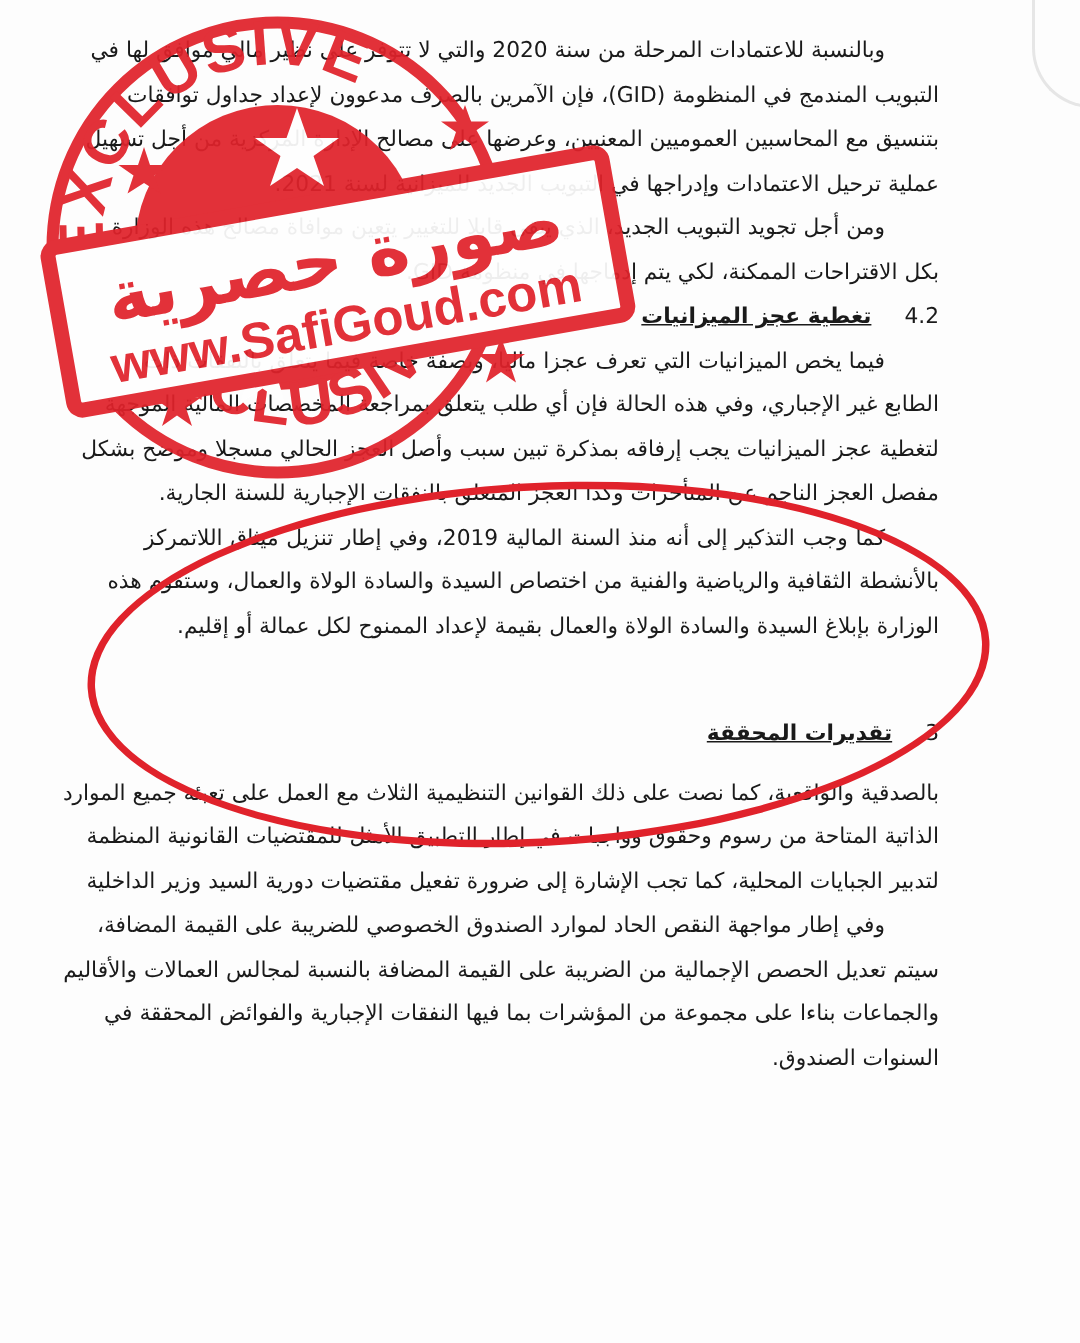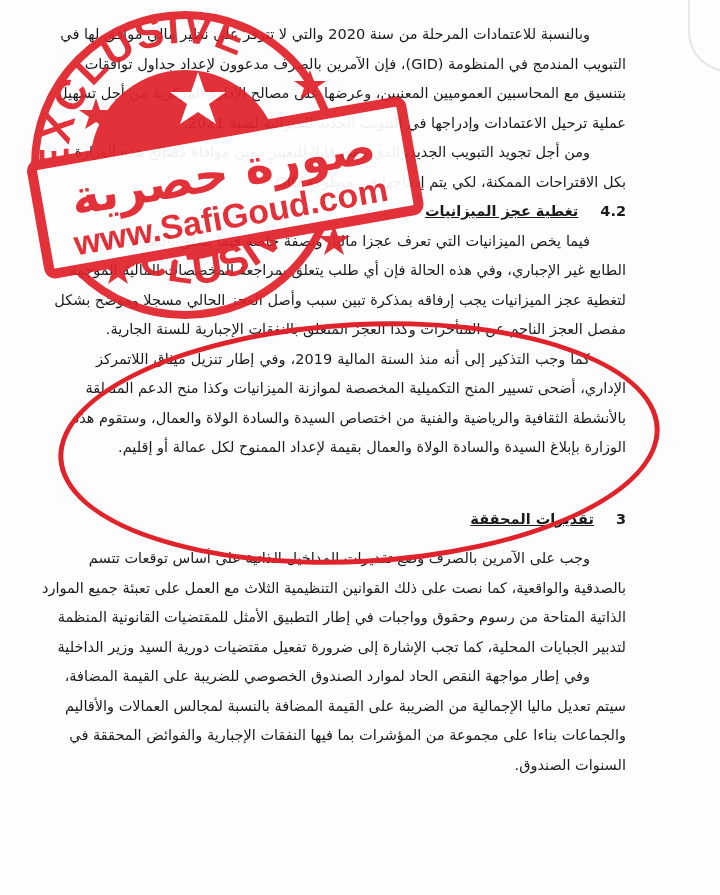--- a/index.html
+++ b/index.html
@@ -23,21 +23,21 @@
       direction: rtl; text-align: justify;
       font-size: 14.5px; line-height: 29.5px;
     }
     .line { display: block; white-space: nowrap; text-align-last: justify; }
     .line.last { text-align-last: right; }
     .indent { padding-right: 36px; }
     .heading {
       display: flex; direction: rtl; align-items: center; gap: 22px;
       font-weight: bold; font-size: 14.5px; height: 29.5px;
     }
-    .heading .num { font-weight: bold; }
+    .heading .num { font-weight: normal; }
     .heading .title { text-decoration: underline; }
     .gap-a { height: 42px; }
     .gap-b { height: 10px; }
 
     
     .ellipse {
       position: absolute; left: 58px; top: 322px; width: 592px; height: 232px;
       border: 5px solid #e0222b; border-radius: 50%;
       transform: rotate(-3deg);
       pointer-events: none;
@@ -68,39 +68,37 @@
       <span class="title">تغطية عجز الميزانيات</span>
     </div>
     <div>
       <span class="line indent">فيما يخص الميزانيات التي تعرف عجزا ماليا، وبصفة خاصة فيما يتعلق بالنفقات ذات</span>
       <span class="line">الطابع غير الإجباري، وفي هذه الحالة فإن أي طلب يتعلق بمراجعة المخصصات المالية الموجهة</span>
       <span class="line">لتغطية عجز الميزانيات يجب إرفاقه بمذكرة تبين سبب وأصل العجز الحالي مسجلا وموضح بشكل</span>
       <span class="line last">مفصل العجز الناجم عن المتأخرات وكذا العجز المتعلق بالنفقات الإجبارية للسنة الجارية.</span>
     </div>
     <div>
       <span class="line indent">كما وجب التذكير إلى أنه منذ السنة المالية 2019، وفي إطار تنزيل ميثاق اللاتمركز</span>
-      <span class="line">الإداري، أضحى تسيير المنح التكميلية المخصصة لموازنة الميزانيات وكذا منح الدعم المتعلقة</span>
       <span class="line">بالأنشطة الثقافية والرياضية والفنية من اختصاص السيدة والسادة الولاة والعمال، وستقوم هذه</span>
       <span class="line last">الوزارة بإبلاغ السيدة والسادة الولاة والعمال بقيمة لإعداد الممنوح لكل عمالة أو إقليم.</span>
     </div>
     <div class="gap-a"></div>
     <div class="heading">
       <span class="num">3</span>
       <span class="title">تقديرات المحققة</span>
     </div>
     <div class="gap-b"></div>
     <div>
-      <span class="line indent">وجب على الآمرين بالصرف وضع تقديرات المداخيل الذاتية على أساس توقعات تتسم</span>
       <span class="line">بالصدقية والواقعية، كما نصت على ذلك القوانين التنظيمية الثلاث مع العمل على تعبئة جميع الموارد</span>
       <span class="line">الذاتية المتاحة من رسوم وحقوق وواجبات في إطار التطبيق الأمثل للمقتضيات القانونية المنظمة</span>
       <span class="line">لتدبير الجبايات المحلية، كما تجب الإشارة إلى ضرورة تفعيل مقتضيات دورية السيد وزير الداخلية</span>
     </div>
     <div>
       <span class="line indent">وفي إطار مواجهة النقص الحاد لموارد الصندوق الخصوصي للضريبة على القيمة المضافة،</span>
-      <span class="line">سيتم تعديل ماليا الإجمالية من الضريبة على القيمة المضافة بالنسبة لمجالس العمالات والأقاليم</span>
+      <span class="line">سيتم تعديل الحصص الإجمالية من الضريبة على القيمة المضافة بالنسبة لمجالس العمالات والأقاليم</span>
       <span class="line">والجماعات بناءا على مجموعة من المؤشرات بما فيها النفقات الإجبارية والفوائض المحققة في</span>
       <span class="line last">السنوات الصندوق.</span>
     </div>
   </div>
 
   <div class="ellipse"></div>
 
   <svg class="stamp" viewBox="0 0 430 330">
     <defs>
       <path id="arcTop" d="M 70 175 A 115 115 0 0 1 280 95"></path>

